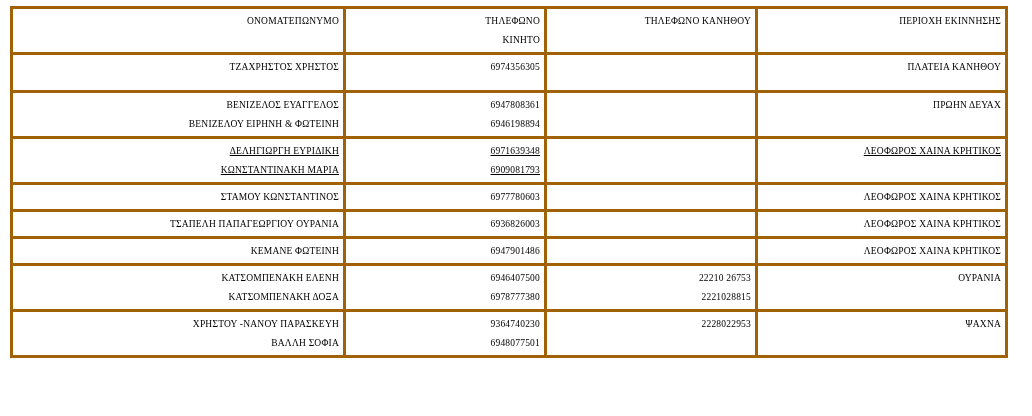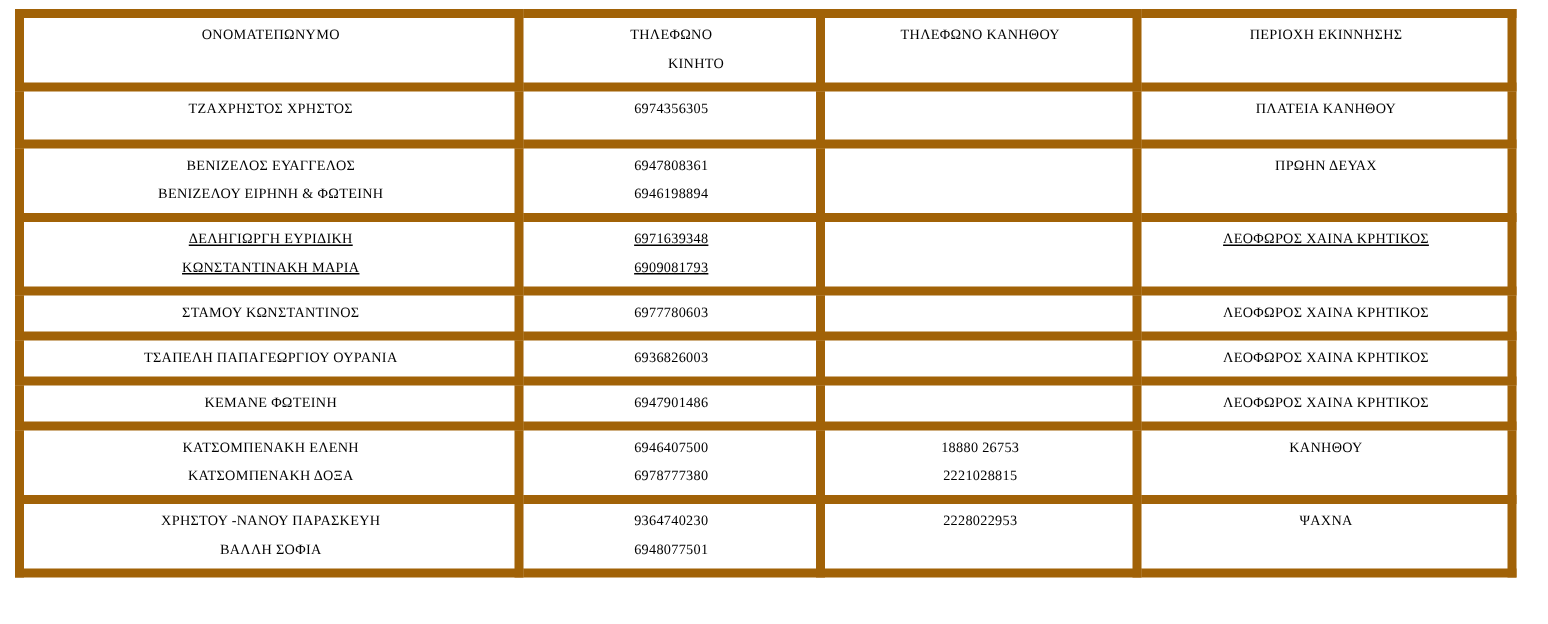--- a/index.html
+++ b/index.html
@@ -15,23 +15,23 @@
   .page {
     padding: 6px 0 0 10px;
   }
   table.contacts {
     border-collapse: collapse;
     table-layout: fixed;
     width: 995px;
   }
   table.contacts th,
   table.contacts td {
-    border: 6px solid #a16207;
+    border: 3px solid #a16207;
     vertical-align: top;
-    text-align: center;
+    text-align: right;
     padding: 3px 4px 2px 6px;
     font-weight: normal;
     overflow: hidden;
   }
   .cell-line {
     font-size: 9.5px;
     line-height: 19px;
     letter-spacing: 0.2px;
     white-space: pre;
   }
@@ -146,25 +146,25 @@
         <tr style="height: 44px;">
           <td>
             <div class="cell-line">ΚΑΤΣΟΜΠΕΝΑΚΗ ΕΛΕΝΗ</div>
             <div class="cell-line">ΚΑΤΣΟΜΠΕΝΑΚΗ ΔΟΞΑ</div>
           </td>
           <td>
             <div class="cell-line">6946407500</div>
             <div class="cell-line">6978777380</div>
           </td>
           <td>
-            <div class="cell-line">18880 26753</div>
+            <div class="cell-line">22210 26753</div>
             <div class="cell-line">2221028815</div>
           </td>
           <td>
-            <div class="cell-line">ΚΑΝΗΘΟΥ</div>
+            <div class="cell-line">ΟΥΡΑΝΙΑ</div>
           </td>
         </tr>
         <tr style="height: 43px;">
           <td>
             <div class="cell-line">ΧΡΗΣΤΟΥ -ΝΑΝΟΥ ΠΑΡΑΣΚΕΥΗ</div>
             <div class="cell-line">ΒΑΛΛΗ ΣΟΦΙΑ</div>
           </td>
           <td>
             <div class="cell-line">9364740230</div>
             <div class="cell-line">6948077501</div>

